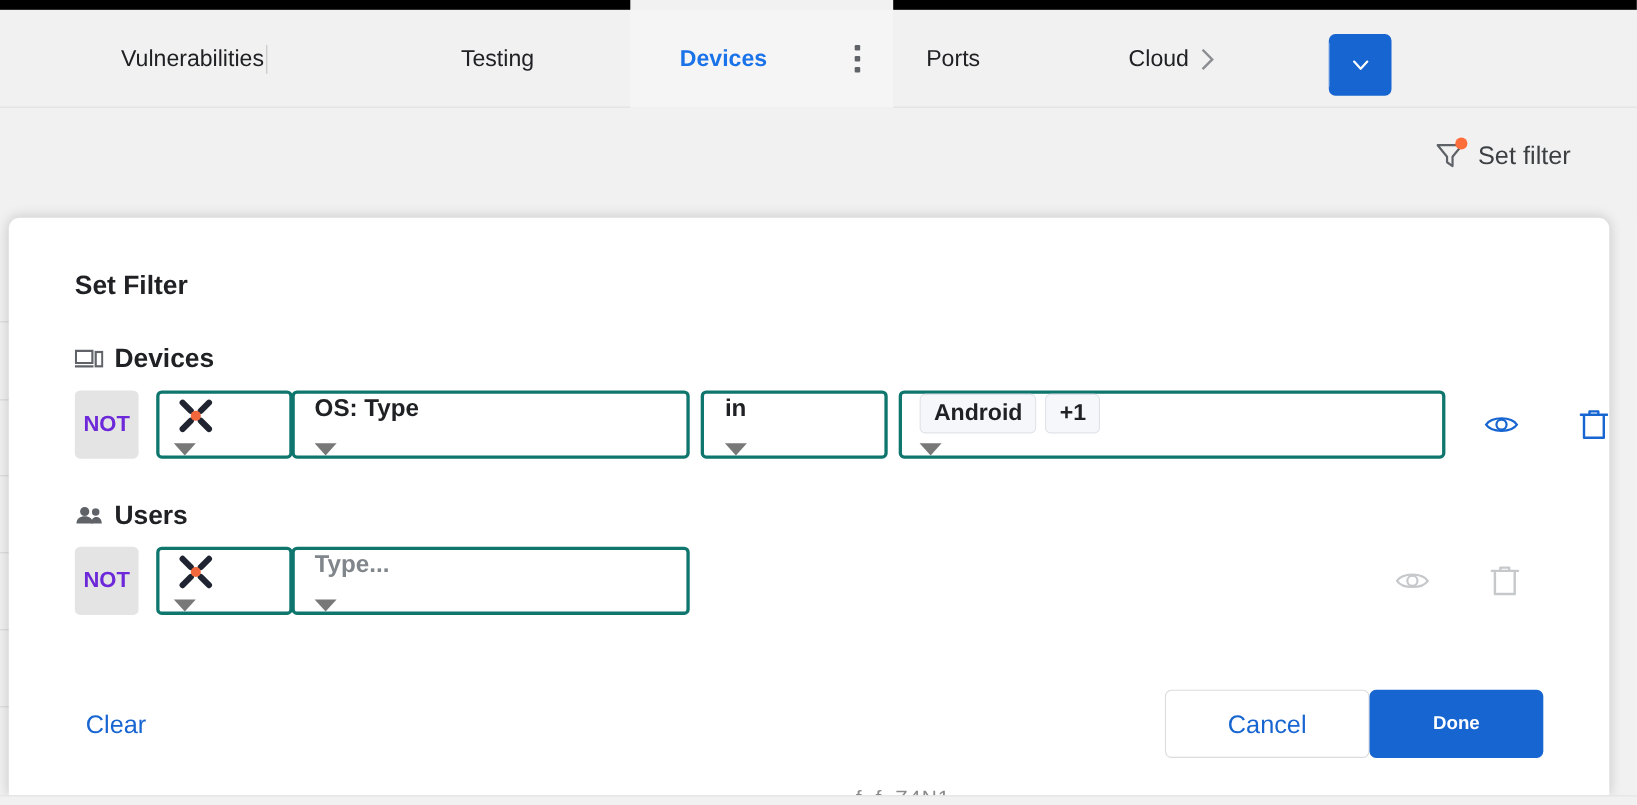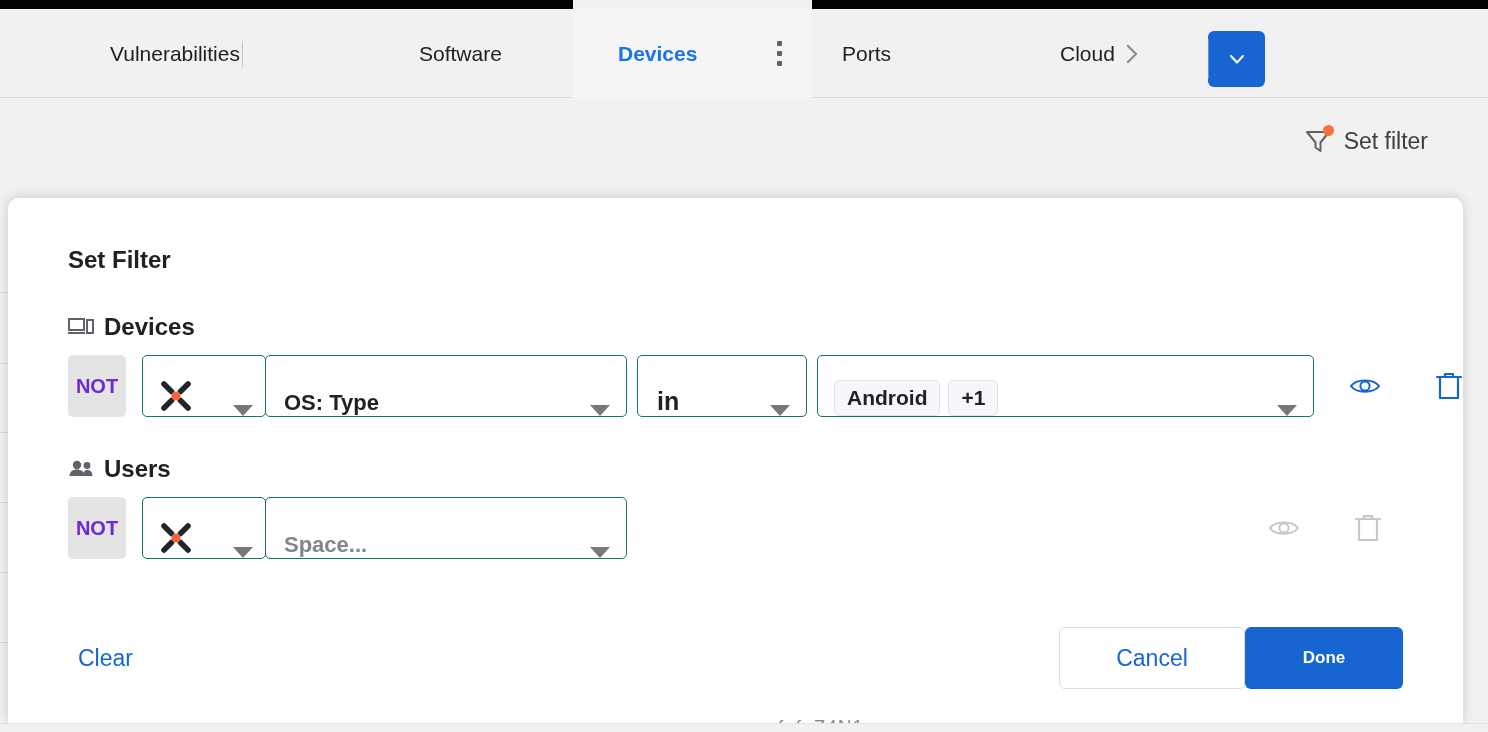--- a/index.html
+++ b/index.html
@@ -249,27 +249,28 @@
     align-items: center;
     justify-content: center;
     font-size: 20px;
     color: #6d28d9;
     cursor: pointer;
     box-sizing: border-box;
   }
 
   .ctl {
     height: 62px;
-    border: 1px solid #0f766e;
+    border: 3px solid #0f766e;
     border-radius: 5px;
     background: #ffffff;
     box-sizing: border-box;
     display: flex;
-    align-items: flex-end;
-    cursor: pointer;
+    align-items: flex-start;
+    cursor: pointer;
+    flex-direction: column;
   }
 
   .nodesel {
     width: 124px;
     justify-content: space-between;
     padding: 0 12px 0 13px;
     margin-left: 16px;
   }
   .node-icon {
     position: relative;
@@ -293,21 +294,21 @@
   }
   .fieldsel .val.placeholder { color: #80868b; }
 
   .opsel {
     width: 170px;
     justify-content: space-between;
     padding: 0 16px 0 19px;
     margin-left: 10px;
   }
   .opsel .val {
-    font-size: 25px;
+    font-size: 22px;
     color: #202124;
   }
 
   .valsel {
     width: 497px;
     justify-content: space-between;
     padding: 0 16px 0 16px;
     margin-left: 10px;
   }
   .valsel .chips {
@@ -436,21 +437,21 @@
 
   <div class="tabs" style="left:110px;">
     <div class="tab">
       <span>Vulnerabilities</span>
     </div>
     <div class="tab-divider"></div>
   </div>
 
   <div class="tabs" style="left:419px;">
     <div class="tab">
-      <span>Software</span>
+      <span>Testing</span>
     </div>
   </div>
 
   <div class="tabs" style="left:618px;">
     <div class="tab active">
       <span>Devices</span>
       <div class="tab-underline"></div>
     </div>
   </div>
 
@@ -461,21 +462,21 @@
       <span></span>
     </div>
   </div>
 
   <div class="tabs" style="left:842px;">
     <div class="tab">
       <span>Ports</span>
     </div>
   </div>
 
-  <div class="tabs" style="left:1060px;">
+  <div class="tabs" style="left:1026px;">
     <div class="tab">
       <span>Cloud</span>
     </div>
     <div class="chev-right">
       <svg width="20" height="24" viewBox="0 0 20 24" fill="none" aria-hidden="true">
         <path d="M6 4 L14 12 L6 20" stroke="#8a8d91" stroke-width="2.2" fill="none" stroke-linecap="square"></path>
       </svg>
     </div>
   </div>
 
@@ -607,21 +608,21 @@
               <line x1="8" y1="32" x2="15.5" y2="24.5"></line>
               <line x1="32" y1="32" x2="24.5" y2="24.5"></line>
             </g>
             <circle cx="20" cy="20" r="4.6" fill="#f2683c"></circle>
           </svg>
         </span>
         <span class="caret-down"></span>
       </div>
 
       <div class="ctl fieldsel">
-        <span class="val placeholder">Space...</span>
+        <span class="val placeholder">Type...</span>
         <span class="caret-down"></span>
       </div>
 
       <div class="row-actions" style="margin-left:640px;">
         <span class="icon-btn muted">
           <svg width="32" height="24" viewBox="0 0 32 24" aria-hidden="true">
             <path d="M2 12 C7 4.5, 25 4.5, 30 12 C25 19.5, 7 19.5, 2 12 Z" fill="none" stroke="currentColor" stroke-width="2"></path>
             <circle cx="16" cy="12" r="4.6" fill="none" stroke="currentColor" stroke-width="2"></circle>
           </svg>
         </span>

